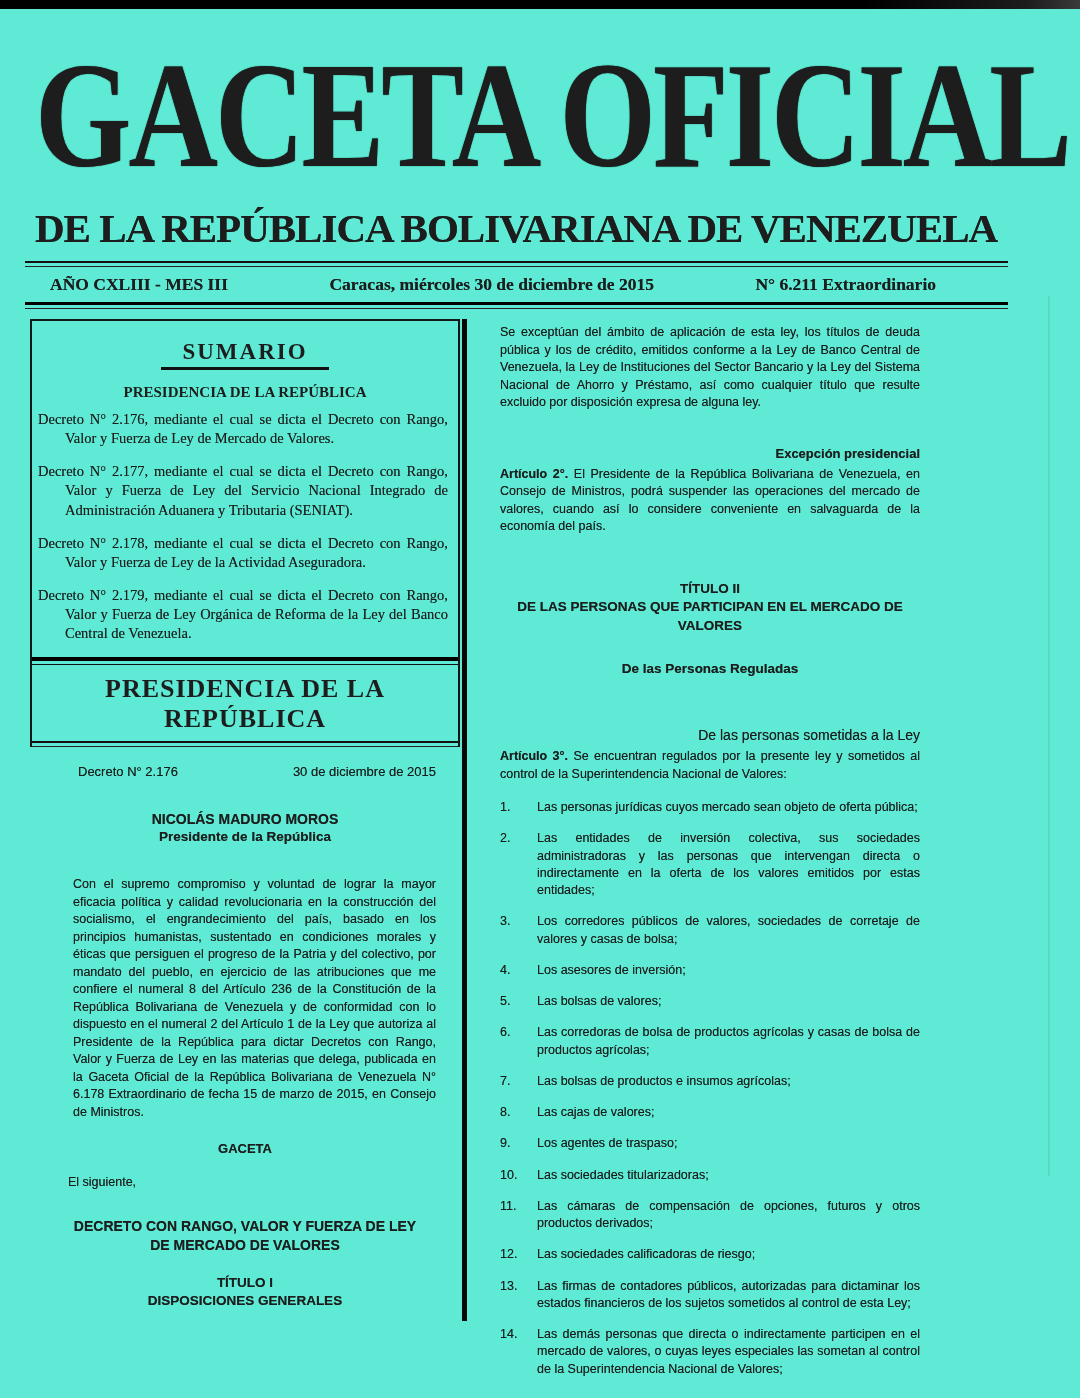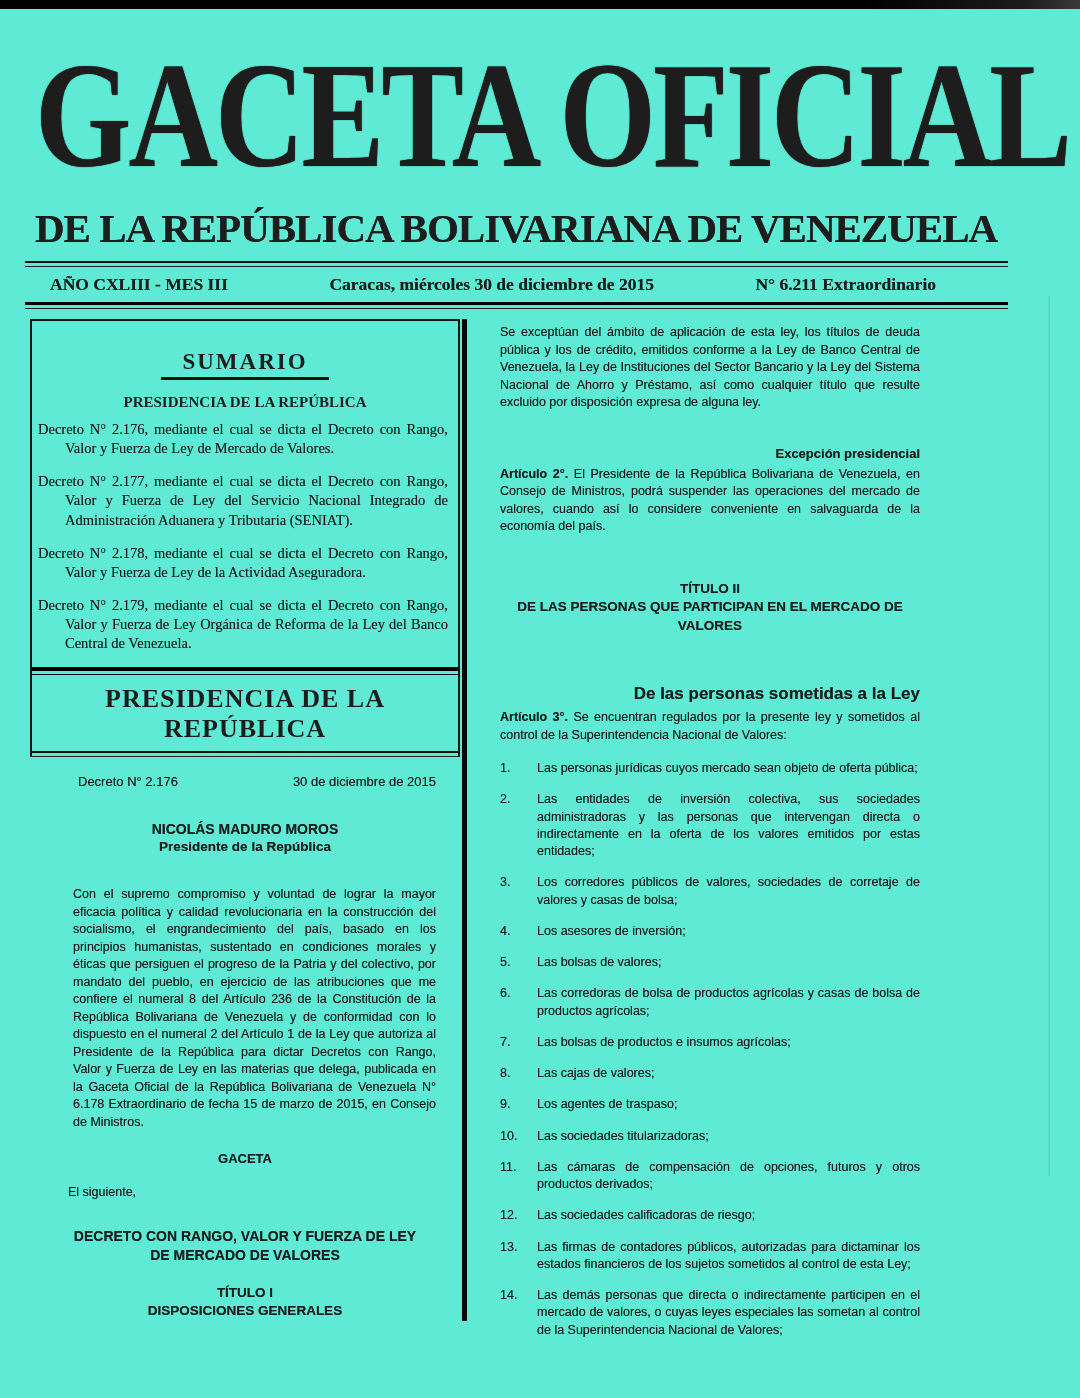--- a/index.html
+++ b/index.html
@@ -43,21 +43,21 @@
   }
 
   
   .columns { display: flex; align-items: flex-start; margin: 10px 0 0 30px; }
   .col-left  { width: 430px; flex: none; }
   .divider   { width: 5px; height: 1002px; background: #080808; flex: none; margin-left: 2px; }
   .col-right { width: 420px; flex: none; margin-left: 33px; font-family: "Liberation Sans", sans-serif; }
   .soft { text-shadow: 0 0 0.5px rgba(0,0,0,.55); }
 
   
-  .sumario-box { border: 2px solid #161616; border-bottom: none; padding-top: 28px; }
+  .sumario-box { border: 2px solid #161616; border-bottom: none; padding-top: 18px; }
   .sum-title { text-align: center; font-size: 23px; font-weight: bold; letter-spacing: 2px; }
   .sum-underline { width: 168px; height: 3px; background: #101010; margin: 2px auto 14px; }
   .sum-sect { text-align: center; font-weight: bold; font-size: 15px; margin-bottom: 9px; }
   .sum-entry {
     font-size: 14.5px; line-height: 1.32; text-align: justify;
     margin: 0 10px 14px 6px; padding-left: 27px; text-indent: -27px;
     text-shadow: 0 0 0.5px rgba(0,0,0,.5);
   }
   .heavy-rule { height: 8px; border-top: 4px solid #000; border-bottom: 1px solid #111; margin-top: 2px; }
   .pres-big { text-align: center; font-size: 26px; font-weight: bold; letter-spacing: 1px; margin: 9px 0 7px; }
@@ -73,21 +73,21 @@
   .decree-title { text-align: center; font-weight: bold; font-size: 14px; line-height: 1.35; margin: 28px 35px 0; }
   .titulo-head { text-align: center; font-weight: bold; font-size: 13.5px; line-height: 1.35; margin-top: 19px; }
   .art-heading-r { text-align: right; font-weight: bold; font-size: 13px; margin: 86px 24px 0 0; }
   .art-para { font-size: 12.5px; line-height: 1.4; text-align: justify; margin: 2px 24px 0 43px; }
 
   
   .r-para { font-size: 12.5px; line-height: 1.4; text-align: justify; margin-top: 5px; }
   .r-art-heading { text-align: right; font-weight: bold; font-size: 13px; margin-top: 34px; }
   .titulo2-head { text-align: center; font-weight: bold; font-size: 13.5px; line-height: 1.4; margin: 44px 10px 0; }
   .capitulo-head { text-align: center; font-weight: bold; font-size: 13.5px; line-height: 1.4; margin-top: 24px; }
-  .art3-heading { text-align: right; font-weight: bold; font-size: 17px; margin-top: 48px; }
+  .art3-heading { text-align: right; font-weight: normal; font-size: 14px; margin-top: 48px; }
   .reg-list { margin-top: 16px; }
   .reg-item { display: flex; margin-bottom: 14px; font-size: 12.5px; line-height: 1.38; }
   .reg-num { width: 26px; flex: none; }
   .reg-txt { flex: 1; margin-left: 11px; text-align: justify; }
 
   .edge-artifact {
     position: absolute; right: 30px; top: 296px;
     width: 2px; height: 880px; background: rgba(0,0,0,0.07);
   }
 </style>
@@ -168,20 +168,21 @@
         <b>Artículo 2°.</b>
         <span>El Presidente de la República Bolivariana de Venezuela, en Consejo de Ministros, podrá suspender las operaciones del mercado de valores, cuando así lo considere conveniente en salvaguarda de la economía del país.</span>
       </p>
 
       <div class="titulo2-head">
         <div>TÍTULO II</div>
         <div>DE LAS PERSONAS QUE PARTICIPAN EN EL MERCADO DE VALORES</div>
       </div>
 
       <div class="capitulo-head">
+        <div>De las Personas Reguladas</div>
       </div>
 
       <div class="art3-heading">De las personas sometidas a la Ley</div>
       <p class="r-para">
         <b>Artículo 3°.</b>
         <span>Se encuentran regulados por la presente ley y sometidos al control de la Superintendencia Nacional de Valores:</span>
       </p>
 
       <div class="reg-list">
           <div class="reg-item">

